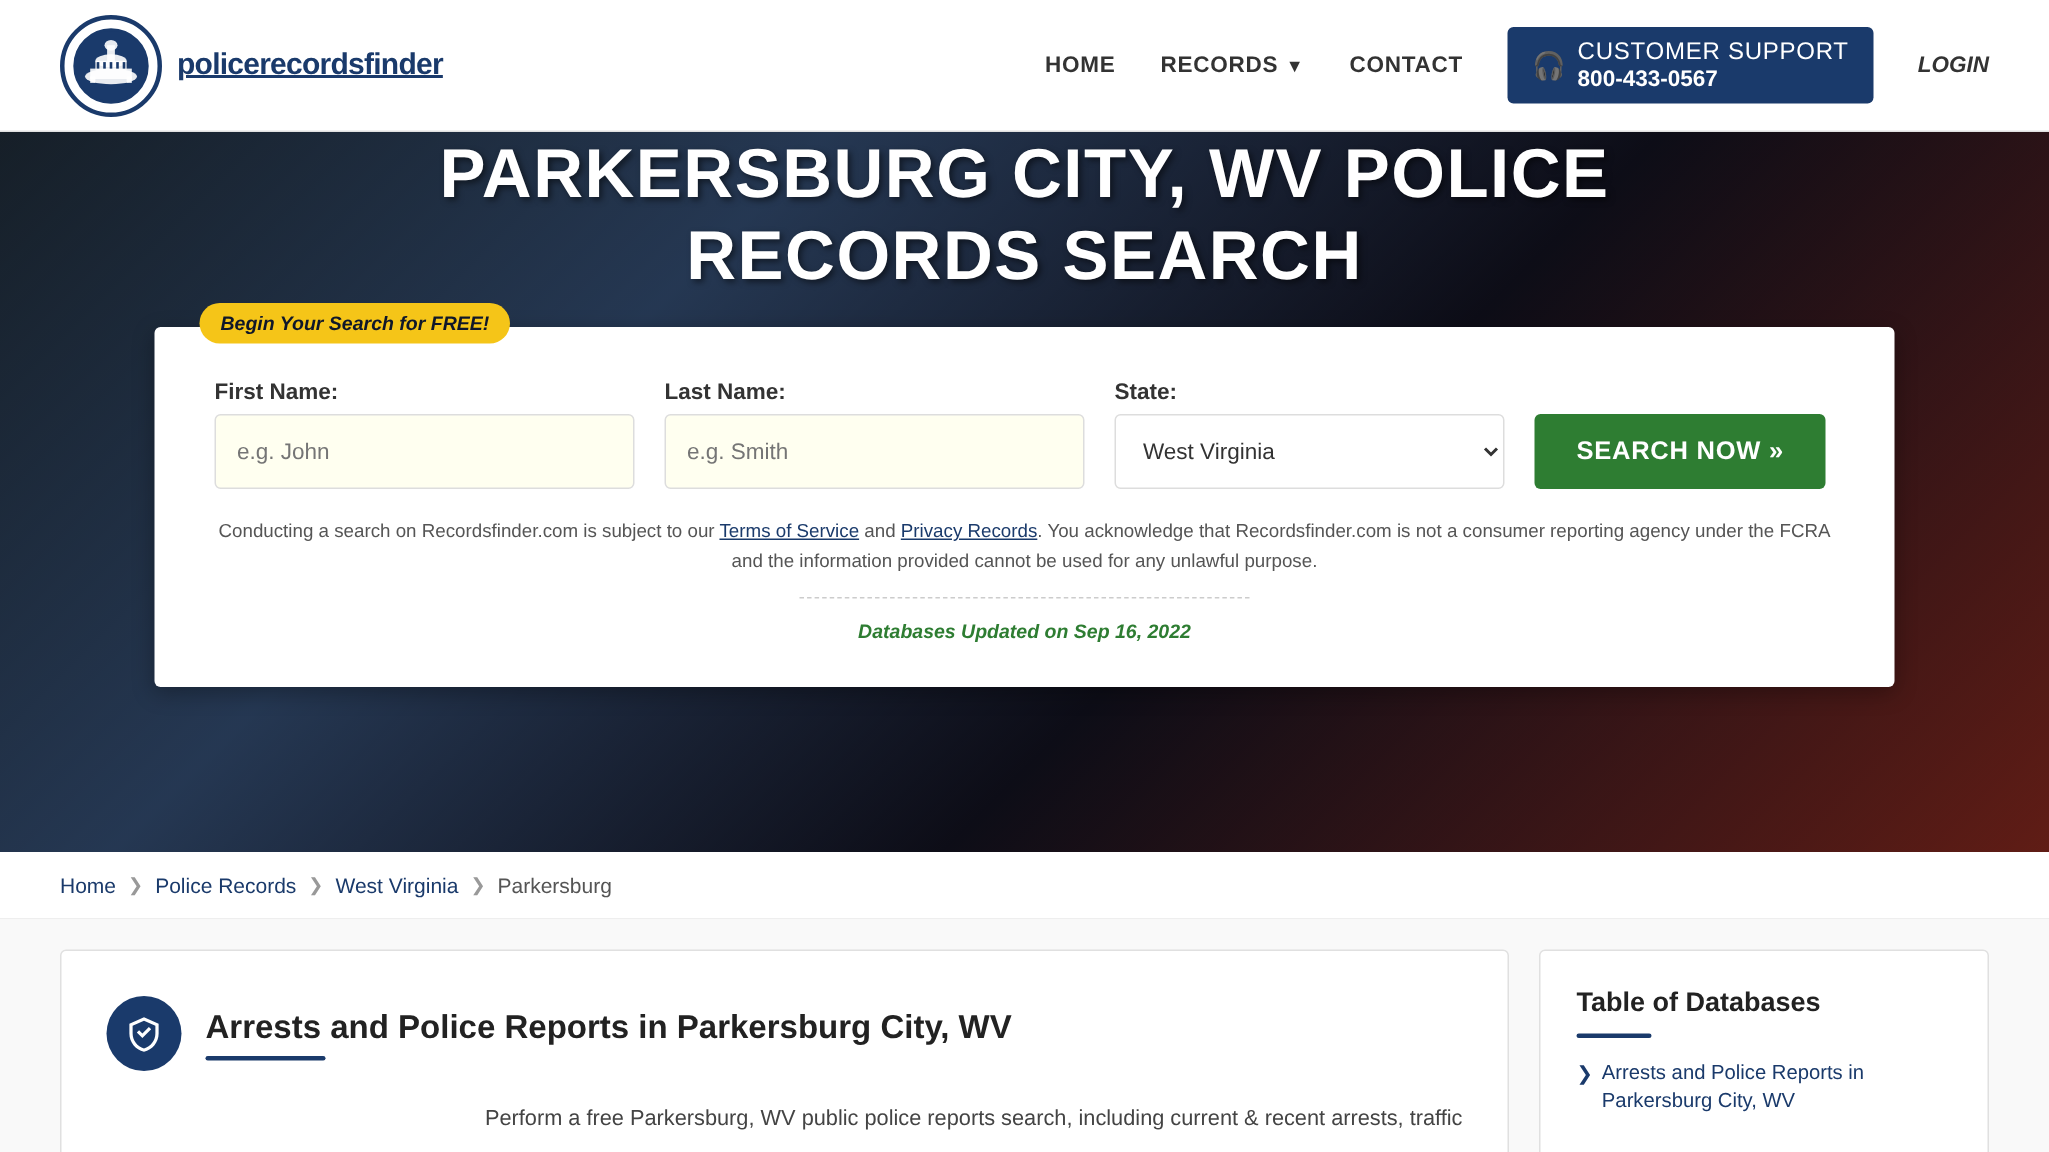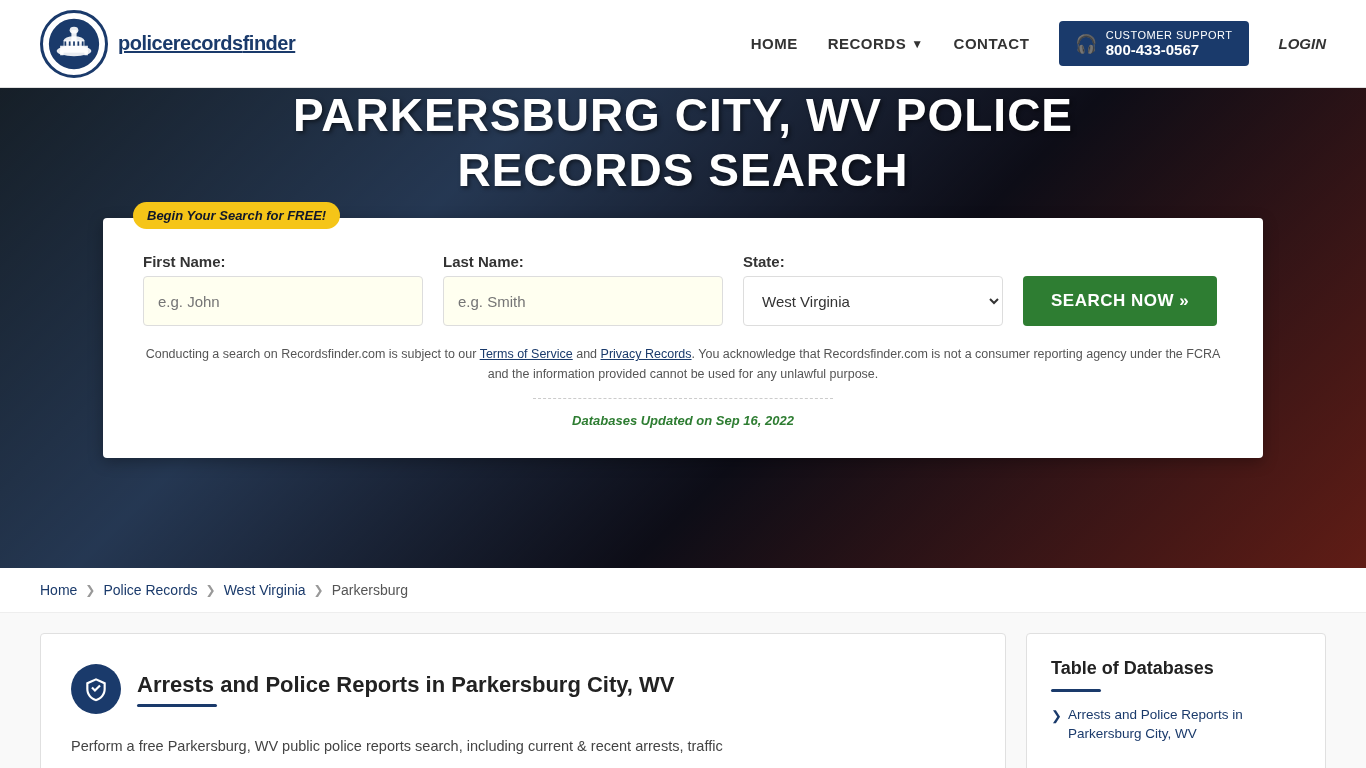--- a/index.html
+++ b/index.html
@@ -78,21 +78,21 @@
       cursor: pointer;
     }
     .support-icon {
       font-size: 18px;
     }
     .support-text {
       display: flex;
       flex-direction: column;
     }
     .support-label {
-      font-size: 11px;
+      font-size: 16px;
       font-weight: 400;
       letter-spacing: 0.5px;
     }
     .support-number {
       font-size: 15px;
       font-weight: 700;
     }
     .login-btn {
       font-size: 15px;
       font-weight: 700;
@@ -300,20 +300,21 @@
       width: 80px;
       height: 3px;
       background: #1a3a6b;
       margin-top: 6px;
       border-radius: 2px;
     }
     .article-body {
       font-size: 14.5px;
       color: #444;
       line-height: 1.7;
+      text-align: right;
     }
 
     
     .toc-title {
       font-size: 18px;
       font-weight: 700;
       color: #222;
       margin-bottom: 10px;
     }
     .toc-divider {

